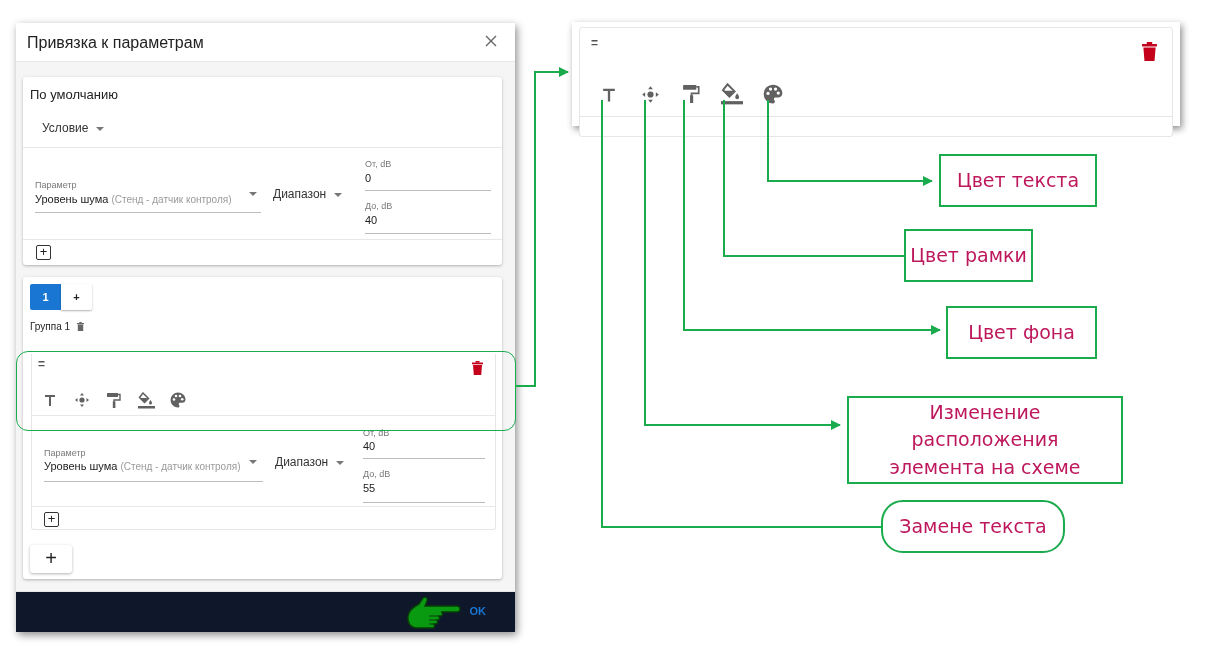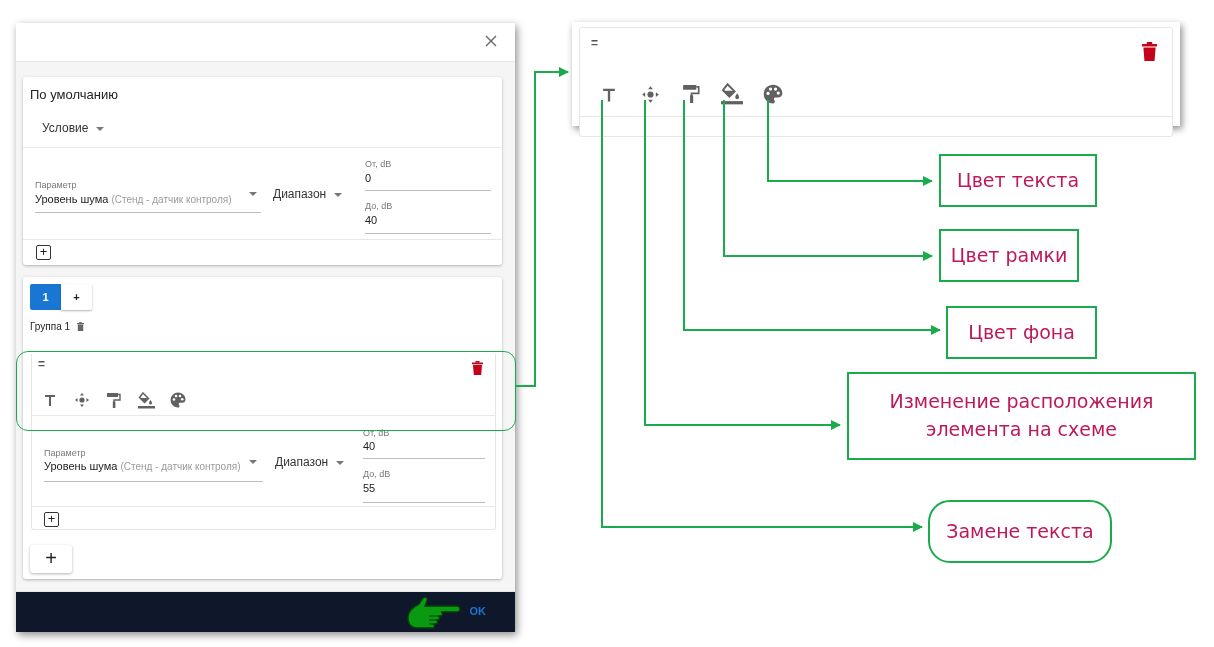--- a/index.html
+++ b/index.html
@@ -82,20 +82,21 @@
     display: flex; align-items: center; justify-content: center; text-align: center; line-height: 1.45;
   }
   svg.connectors { position: absolute; left: 0; top: 0; width: 1214px; height: 647px; pointer-events: none; }
   .hand { position: absolute; left: 405px; top: 594px; }
 </style>
 </head>
 <body>
 
 <div class="dialog">
   <div class="dlg-header">
+    <div class="dlg-title">Привязка к параметрам</div>
     <svg class="dlg-close" viewBox="0 0 16 16">
       <path d="M3 3 L13 13 M13 3 L3 13" stroke="#666" stroke-width="1.4" fill="none"></path>
     </svg>
   </div>
 
   <div class="dlg-body">
 
     <div class="card card-default">
       <div class="lbl-default">По умолчанию</div>
       <div class="cond-select">
@@ -282,16 +283,16 @@
     <path d="M516 386 H535 V72 H568" marker-end="url(#arr)"></path>
     <path d="M768 100 V181 H932" marker-end="url(#arr)"></path>
     <path d="M724 100 V256 H932" marker-end="url(#arr)"></path>
     <path d="M684 100 V330 H940" marker-end="url(#arr)"></path>
     <path d="M645 100 V425 H840" marker-end="url(#arr)"></path>
     <path d="M602 100 V527 H922" marker-end="url(#arr)"></path>
   </g>
 </svg>
 
 <div class="ann-box" style="left:939px; top:154px; width:158px; height:53px;">Цвет текста</div>
-<div class="ann-box" style="left:939px; top:229px; width:140px; height:53px;">Цвет рамки</div>
+<div class="ann-box" style="left:904px; top:229px; width:129px; height:53px;">Цвет рамки</div>
 <div class="ann-box" style="left:946px; top:306px; width:151px; height:53px;">Цвет фона</div>
-<div class="ann-box" style="left:847px; top:372px; width:349px; height:88px; padding:16px 20px;">Изменение расположения элемента на схеме</div>
-<div class="ann-box" style="left:928px; top:500px; width:184px; height:63px;border-radius:22px;">Замене текста</div>
+<div class="ann-box" style="left:847px; top:396px; width:276px; height:88px; padding:16px 20px;">Изменение расположения элемента на схеме</div>
+<div class="ann-box" style="left:881px; top:500px; width:184px; height:53px;border-radius:22px;">Замене текста</div>
 
 </body></html>

